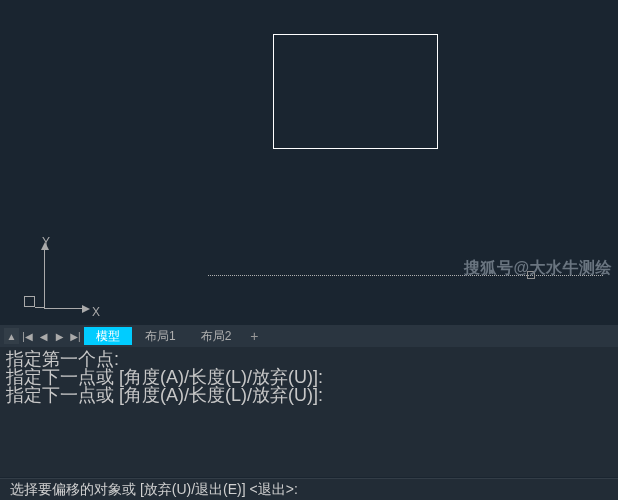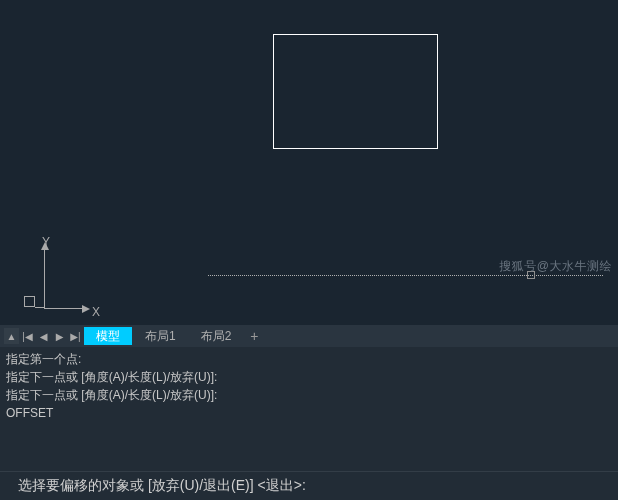--- a/index.html
+++ b/index.html
@@ -151,52 +151,53 @@
       display: flex;
       align-items: center;
       justify-content: center;
       cursor: pointer;
     }
     .command-history {
       width: 618px;
       height: 130px;
       background: #222c36;
       padding: 3px 6px;
-      font-size: 12px;
+      font-size: 18px;
       color: #c8c8c8;
       line-height: 18px;
       overflow: hidden;
     }
     .command-history .line { white-space: nowrap; }
     .command-input-bar {
       position: absolute;
       left: 0;
       bottom: 0;
       width: 618px;
-      height: 29px;
+      height: 22px;
       background: #222c36;
-      padding: 2px 18px;
+      padding: 2px 10px;
       font-size: 14px;
       color: #d0d0d0;
       display: flex;
       align-items: center;
       border-top: 1px solid #333d47;
     }
     .red-arrow {
       position: absolute;
       pointer-events: none;
       z-index: 10;
     }
     .watermark {
       position: absolute;
       right: 6px;
       top: 258px;
-      font-size: 12px;
+      font-size: 16px;
       color: #6a7580;
       letter-spacing: 0.5px;
+      font-weight: bold;
     }
   </style>
 </head>
 <body>
 
 <div class="drawing-area">
   <div class="rectangle"></div>
   <div class="dotted-line"></div>
   <div class="grip-box"></div>
   <div class="axis-y-label">Y</div>
@@ -217,21 +218,20 @@
   <div class="tab active">模型</div>
   <div class="tab">布局1</div>
   <div class="tab">布局2</div>
   <div class="tab-add">+</div>
 </div>
 
 <div class="command-history">
   <div class="line">指定第一个点:</div>
   <div class="line">指定下一点或 [角度(A)/长度(L)/放弃(U)]:</div>
   <div class="line">指定下一点或 [角度(A)/长度(L)/放弃(U)]:</div>
-  <div class="line">OFFSET</div>
 </div>
 
 <div class="command-input-bar">
   <span>选择要偏移的对象或 [放弃(U)/退出(E)] &lt;退出&gt;:</span>
 </div>
 
 <div class="red-arrow">
   
   
 </div>

